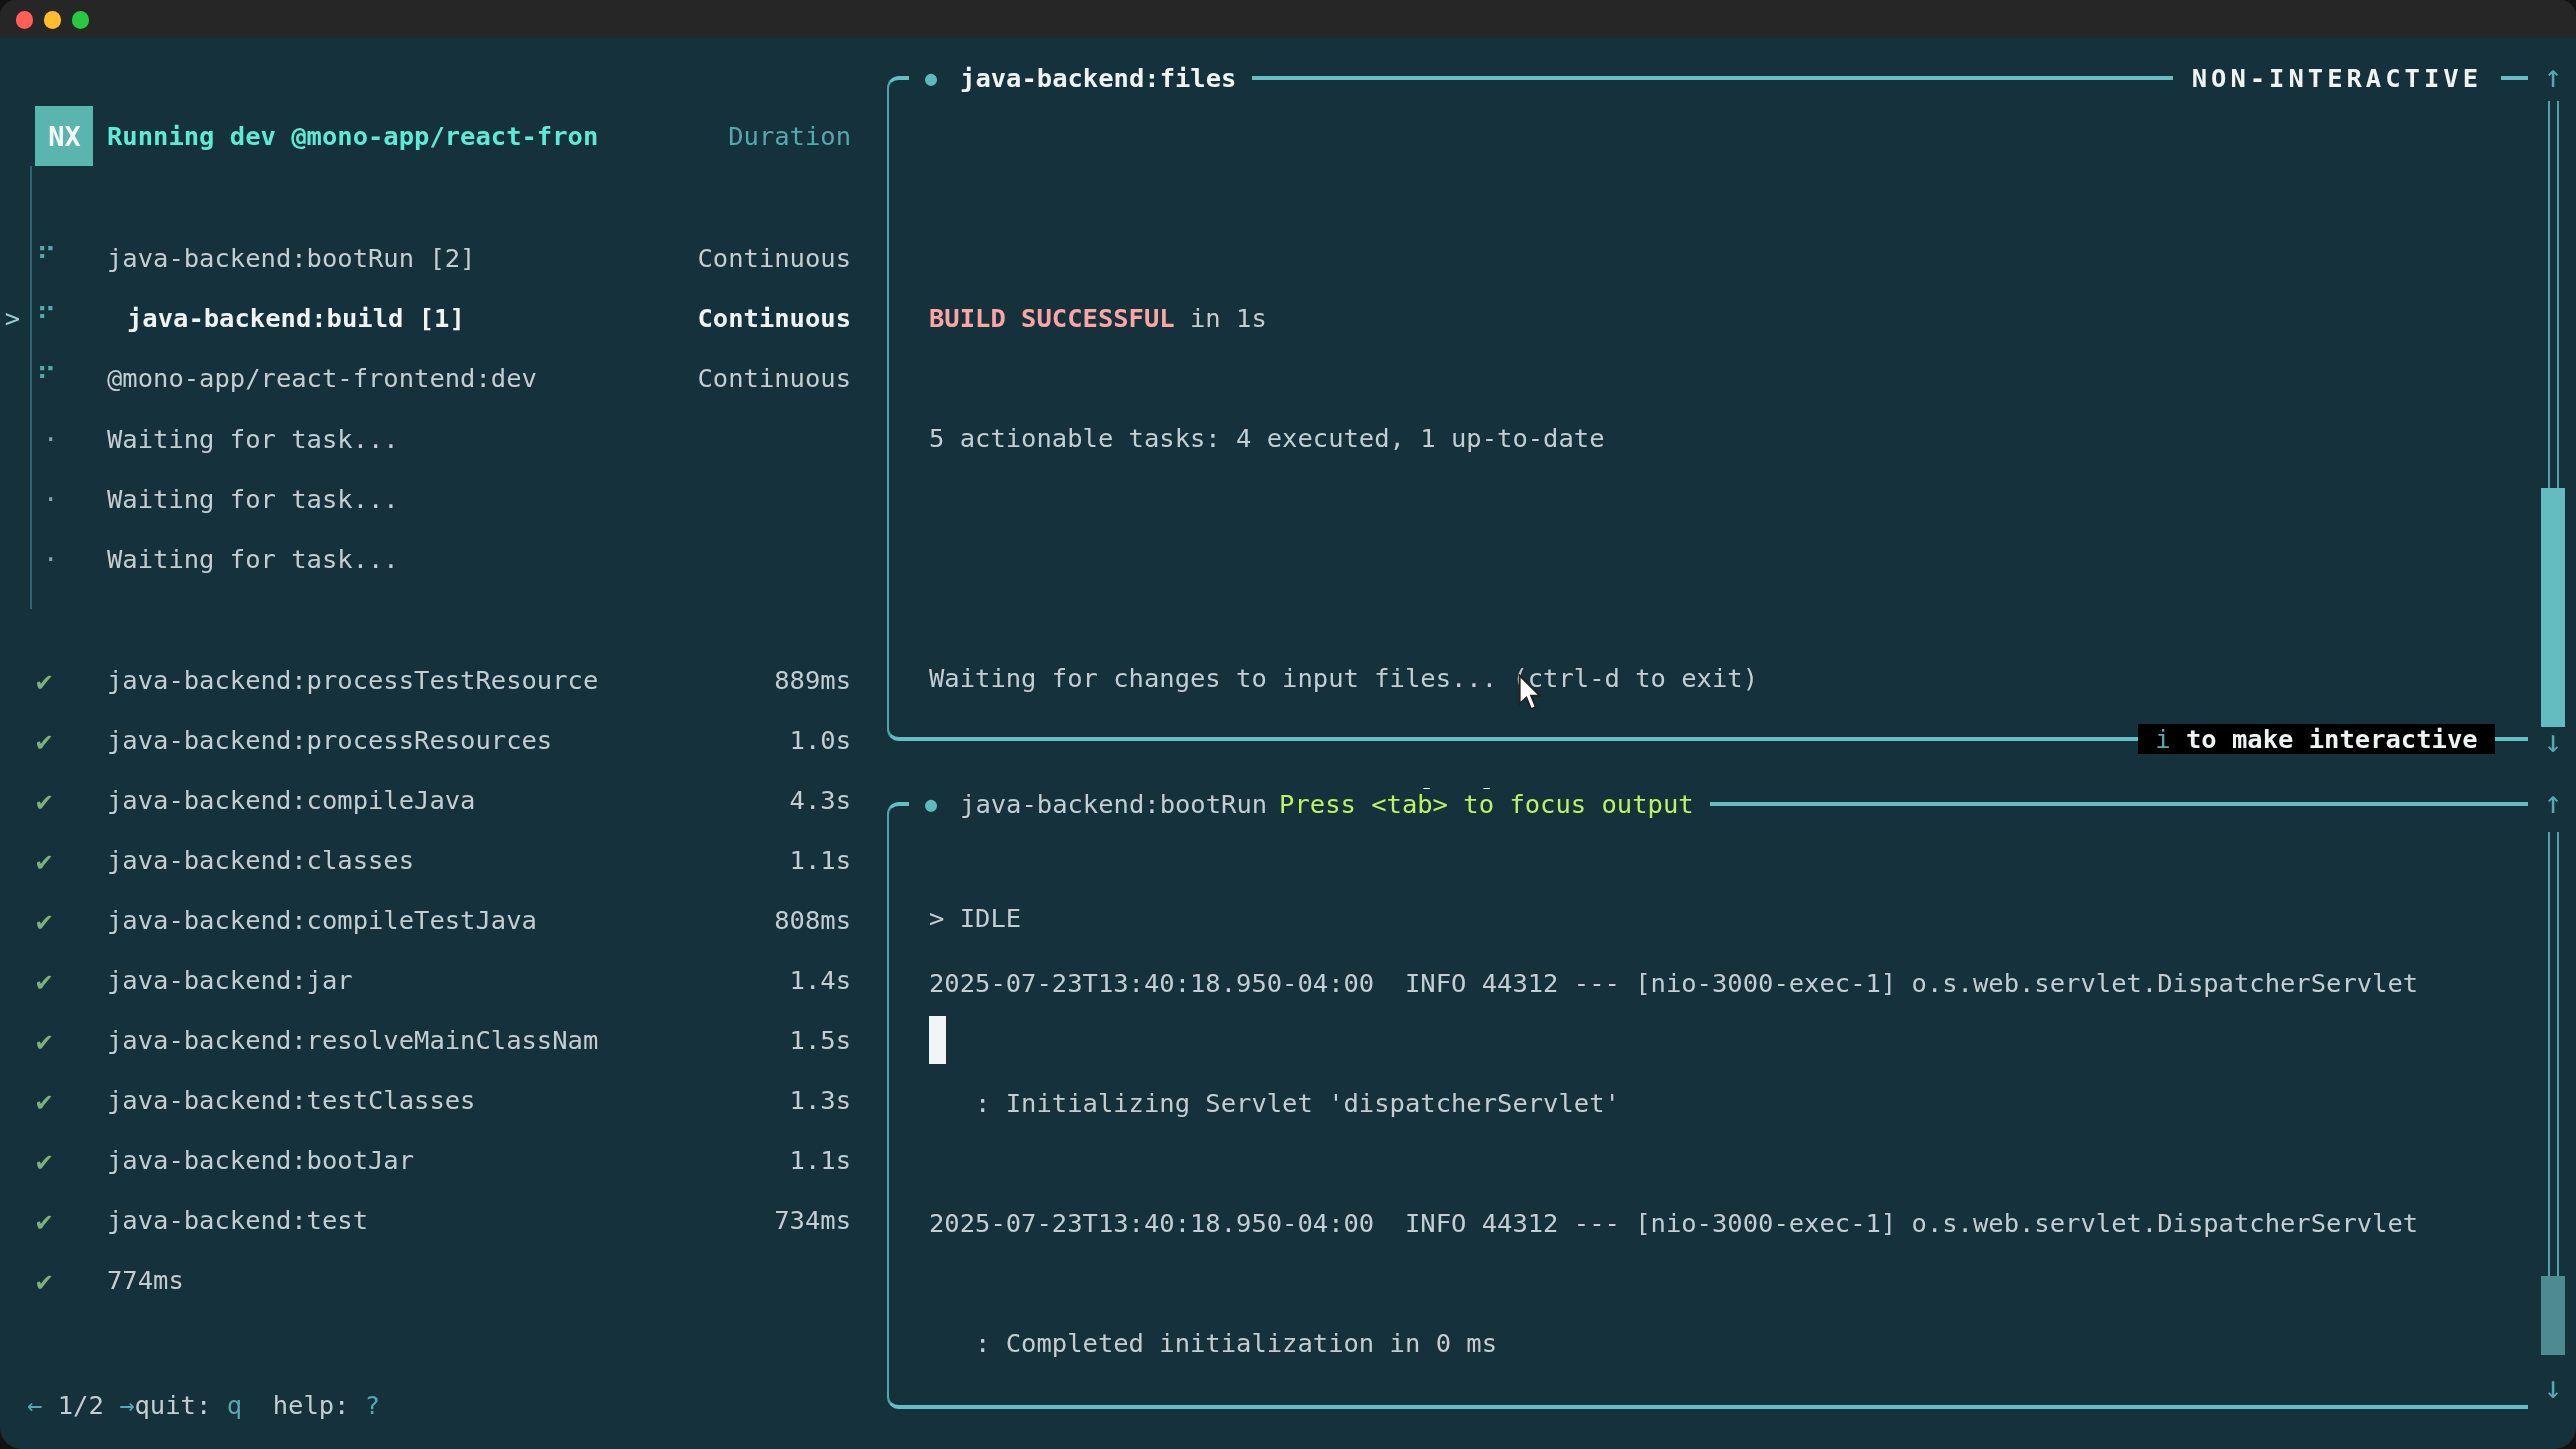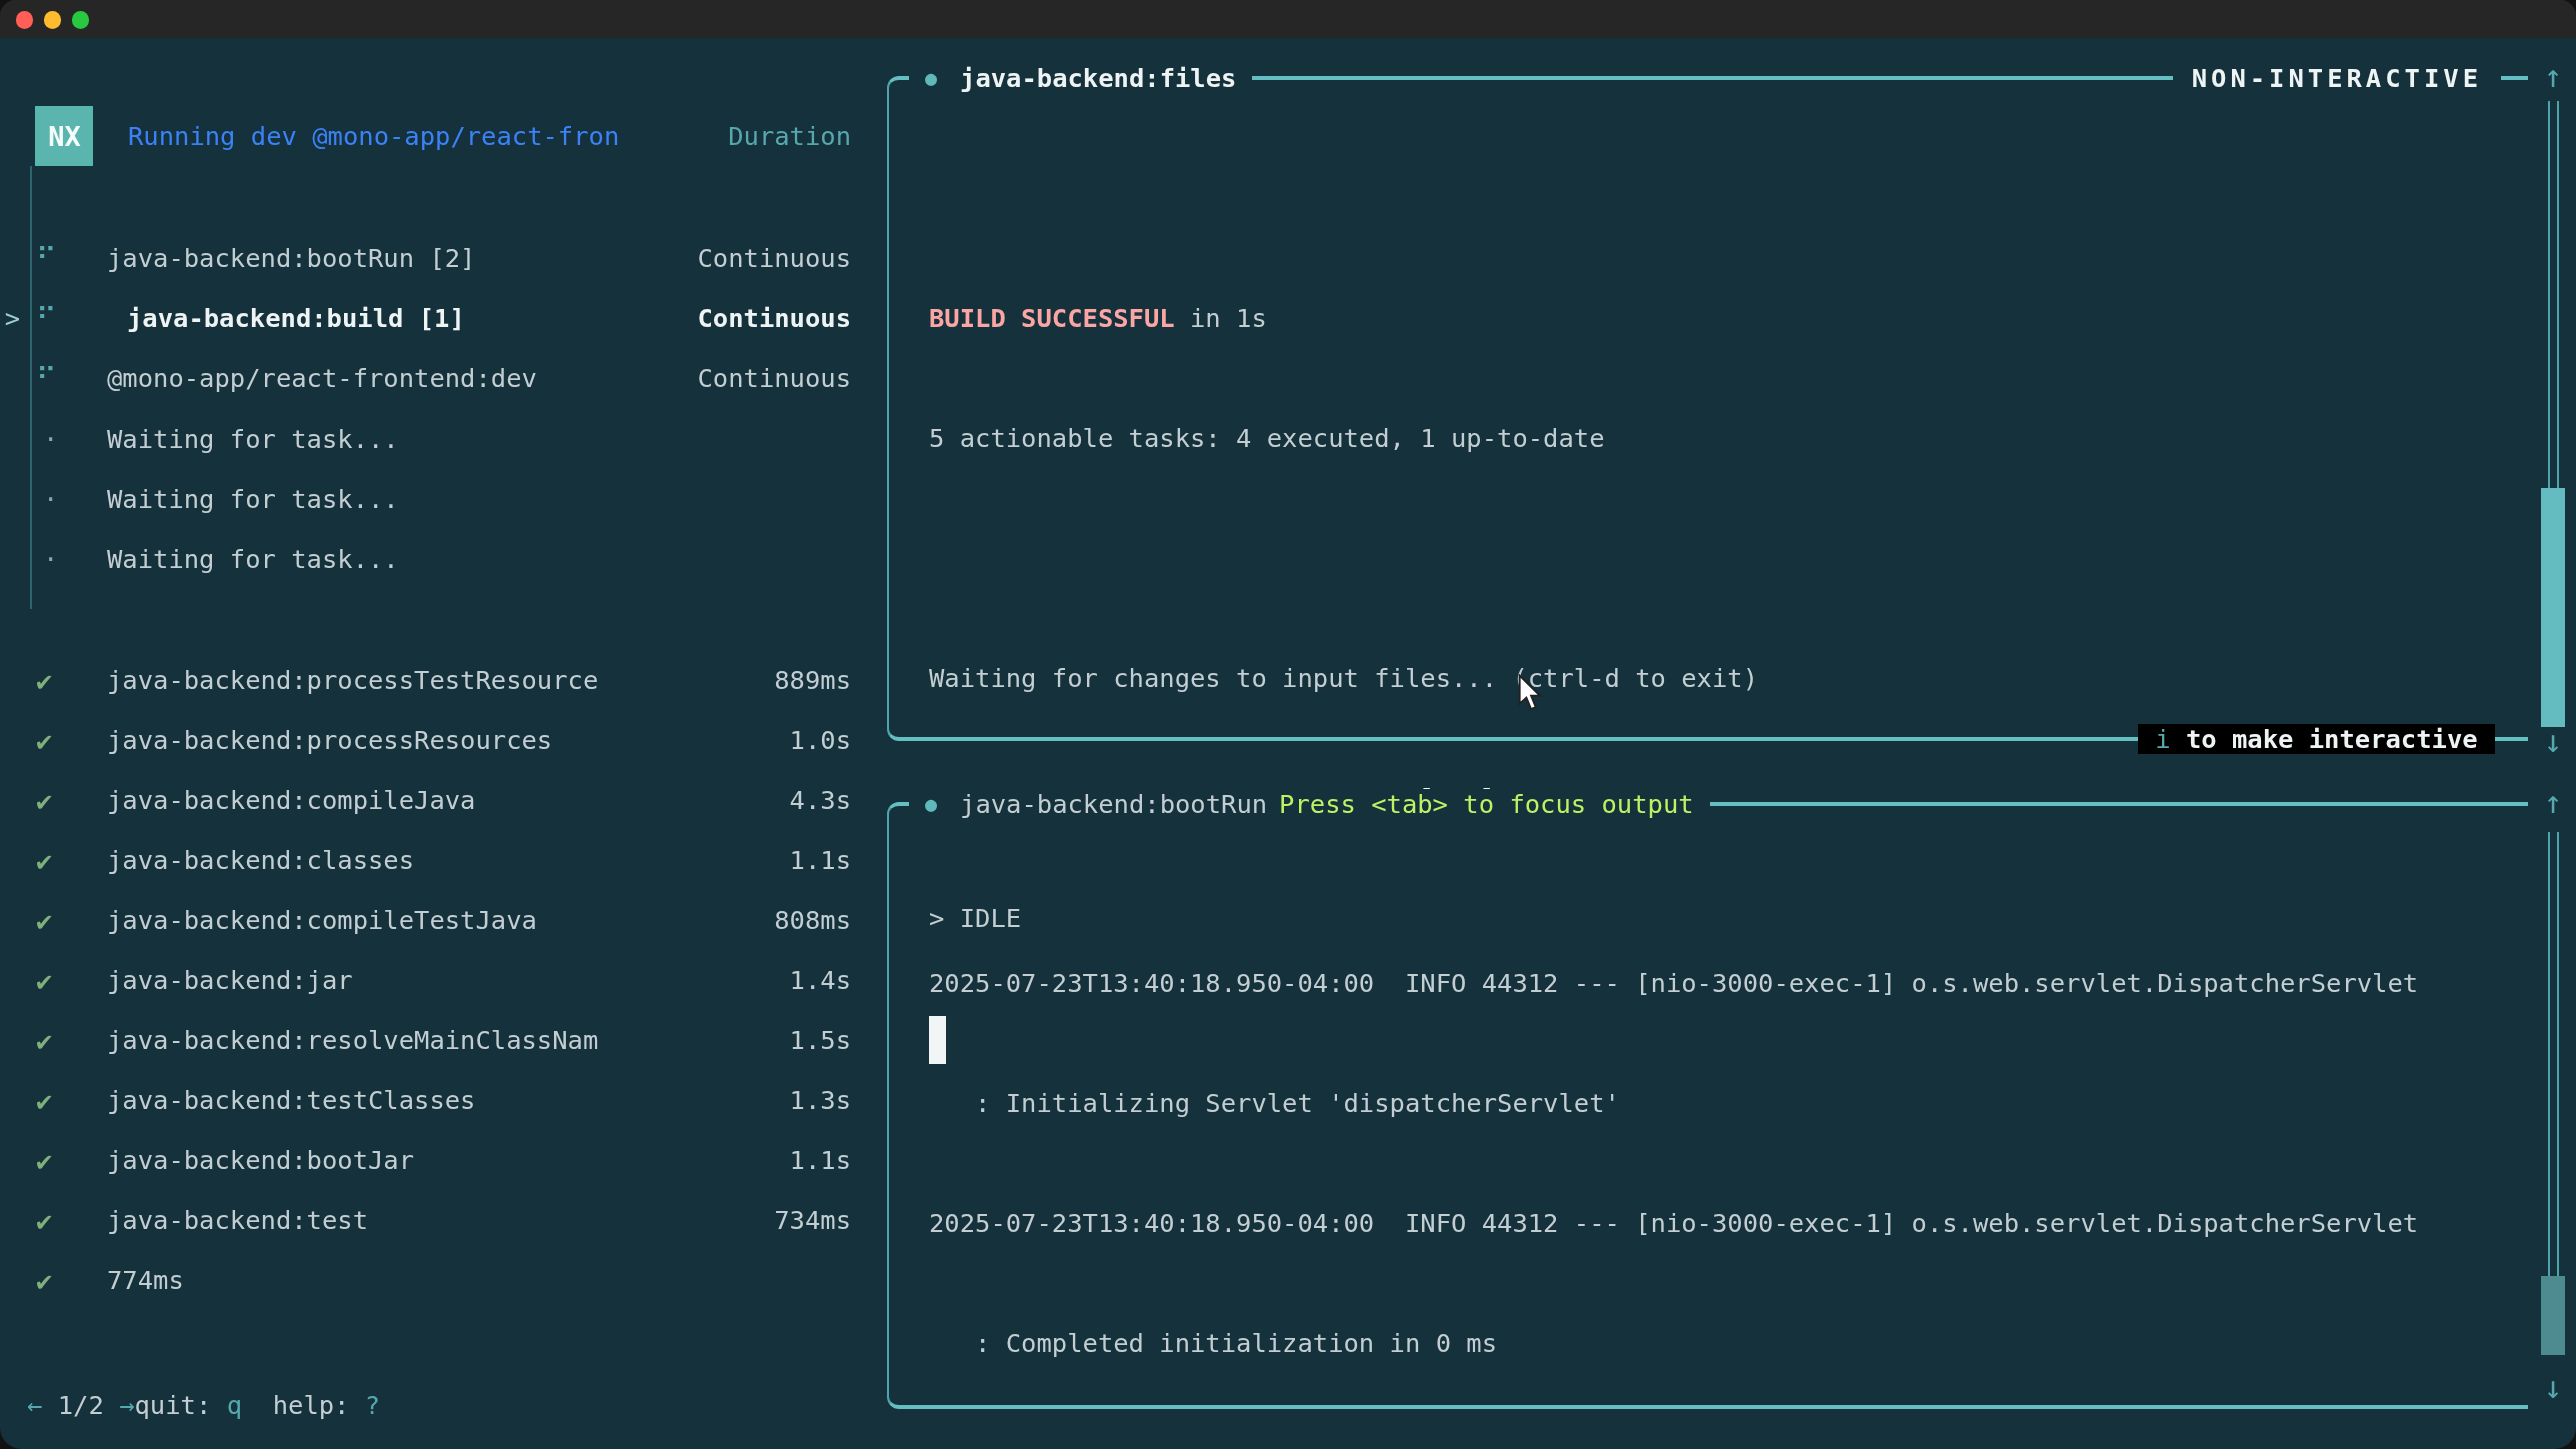--- a/index.html
+++ b/index.html
@@ -14,21 +14,21 @@
   .tl.red{left:16px;background:#ff5f57;}
   .tl.yellow{left:44px;background:#febc2e;}
   .tl.green{left:72px;background:#28c840;}
 
   
   .nx-logo{position:absolute;left:5.4px;top:106px;width:58px;height:60px;background:#5ab5af;
     color:#f4fbfa;font-weight:bold;font-size:27px;display:flex;align-items:center;justify-content:center;margin-left:30px;}
   .connector{position:absolute;left:29.5px;top:166px;width:2px;height:443px;background:#2a6570;}
   .lp-head{position:absolute;left:0;top:106px;width:887px;height:60px;display:flex;align-items:center;
     padding:0 36px 0 107px;box-sizing:border-box;}
-  .lp-head .t{flex:1;font-weight:normal;color:#3b82f6;margin-left:21px;}
+  .lp-head .t{flex:1;font-weight:bold;color:#5eead4;}
   .lp-head .d{color:#56a8ae;}
 
   .rows{position:absolute;left:0;width:887px;}
   #running-rows{top:228px;}
   #waiting-rows{top:409px;}
   #completed-rows{top:650px;}
   .s-row{position:relative;height:60px;display:flex;align-items:center;
     padding:0 36px 0 107px;box-sizing:border-box;}
   .s-row .name{flex:1;white-space:pre;}
   .s-row .dur{text-align:right;white-space:pre;}

